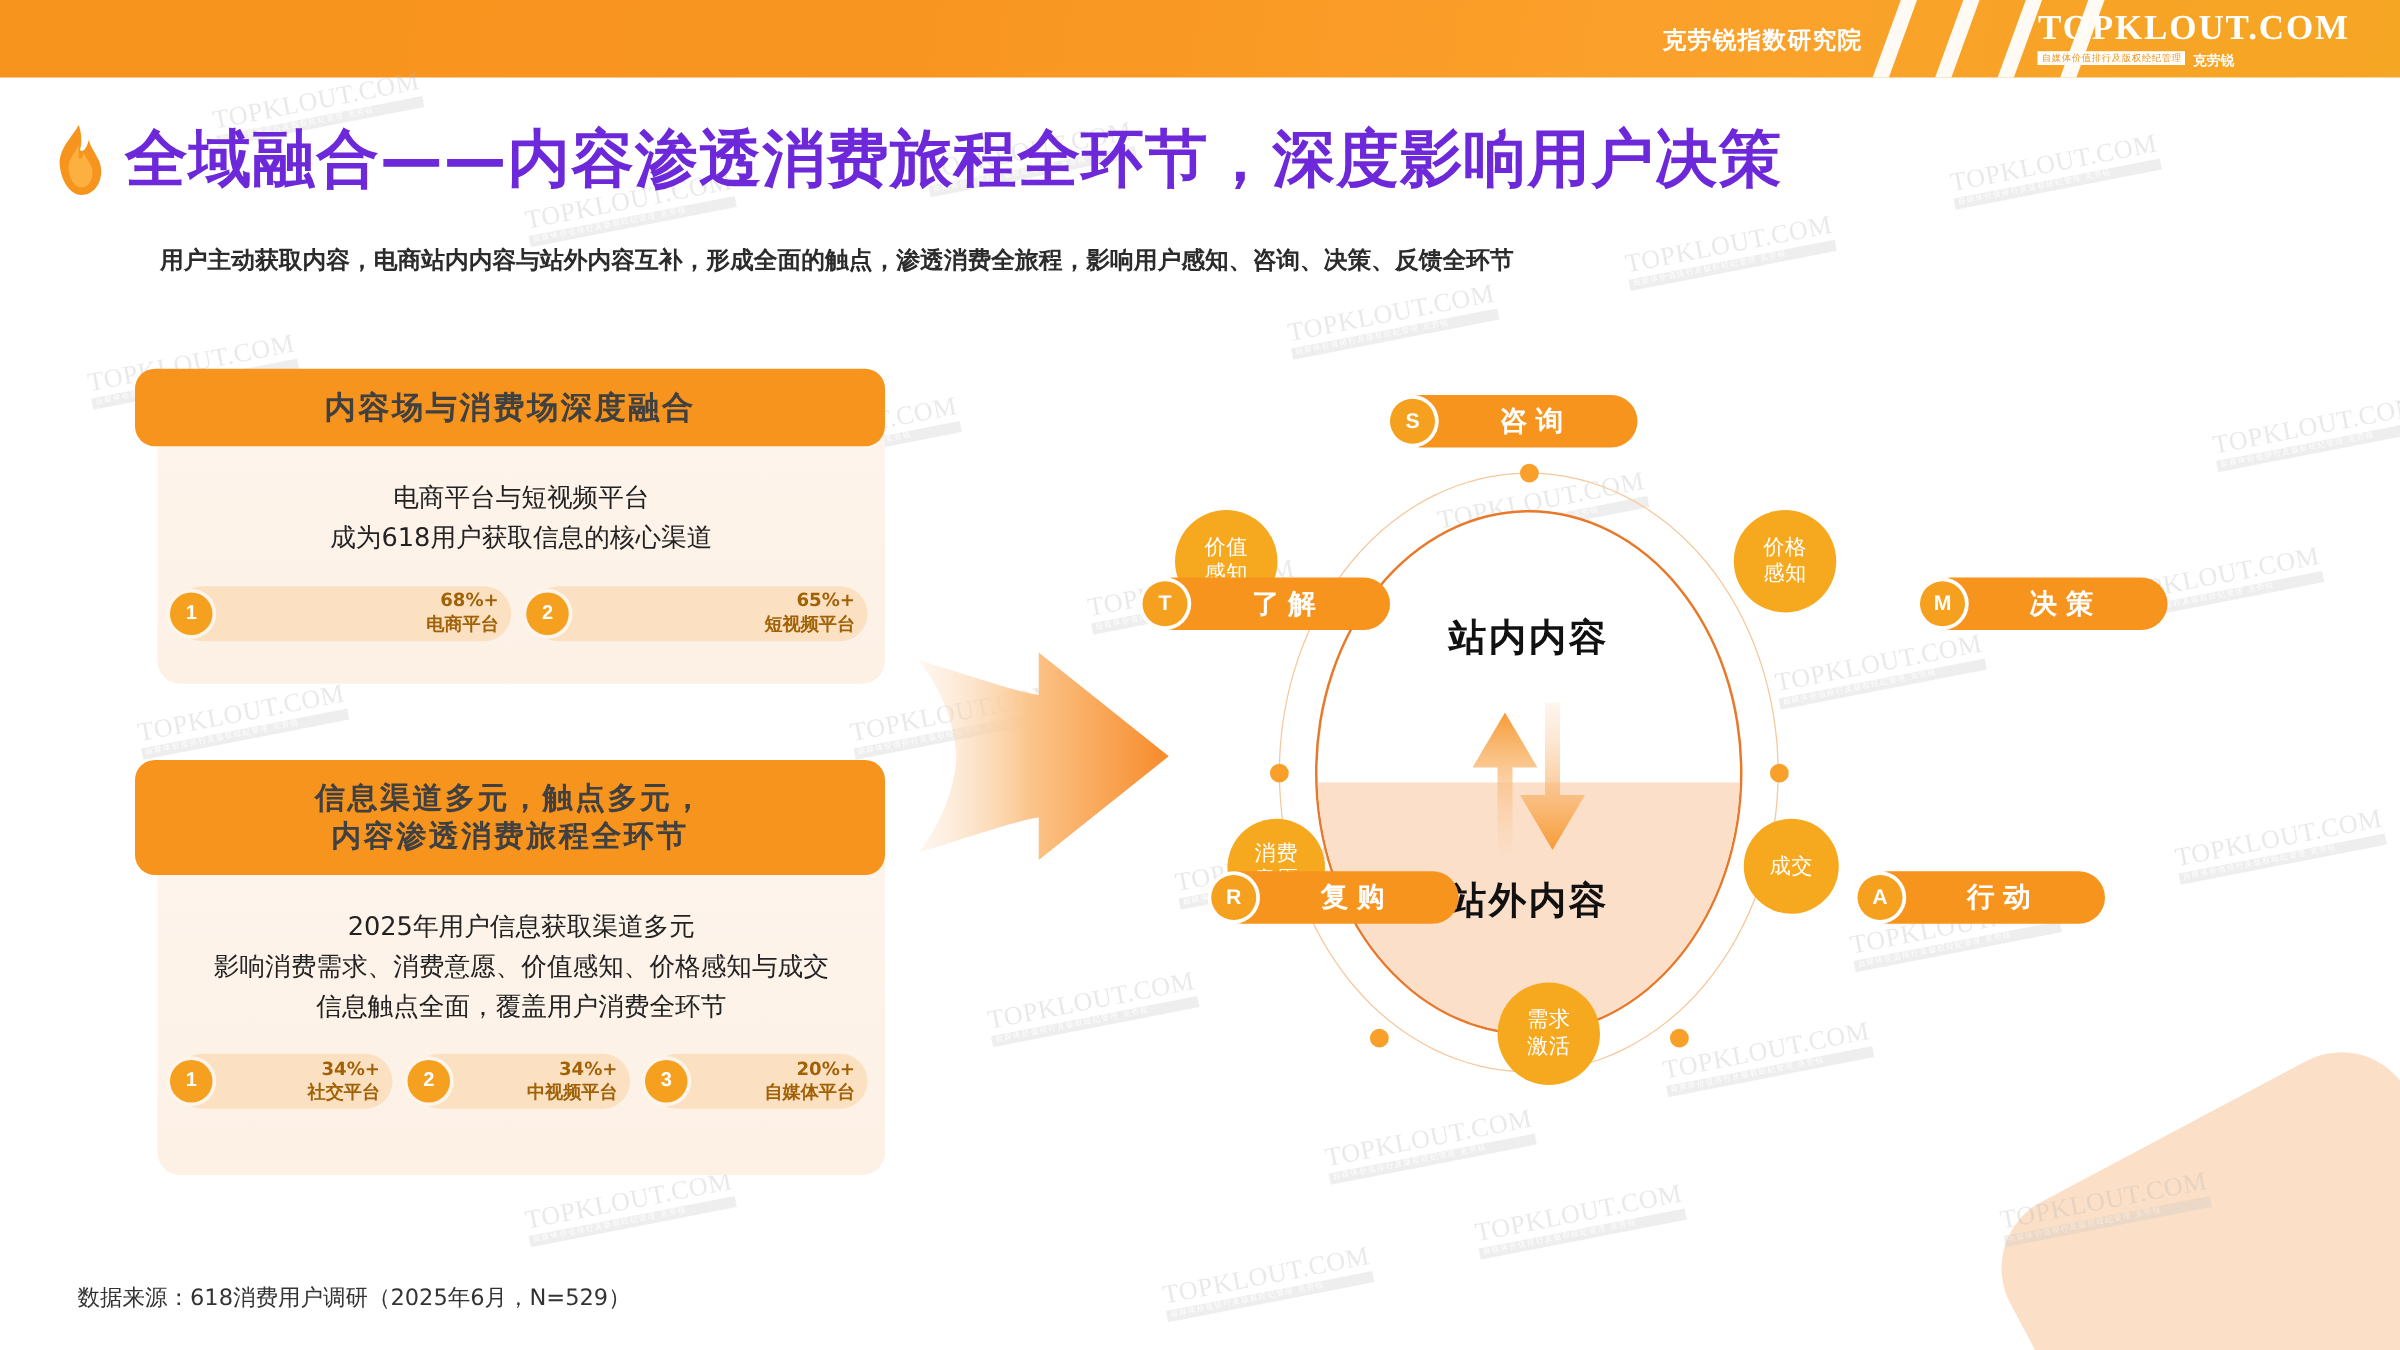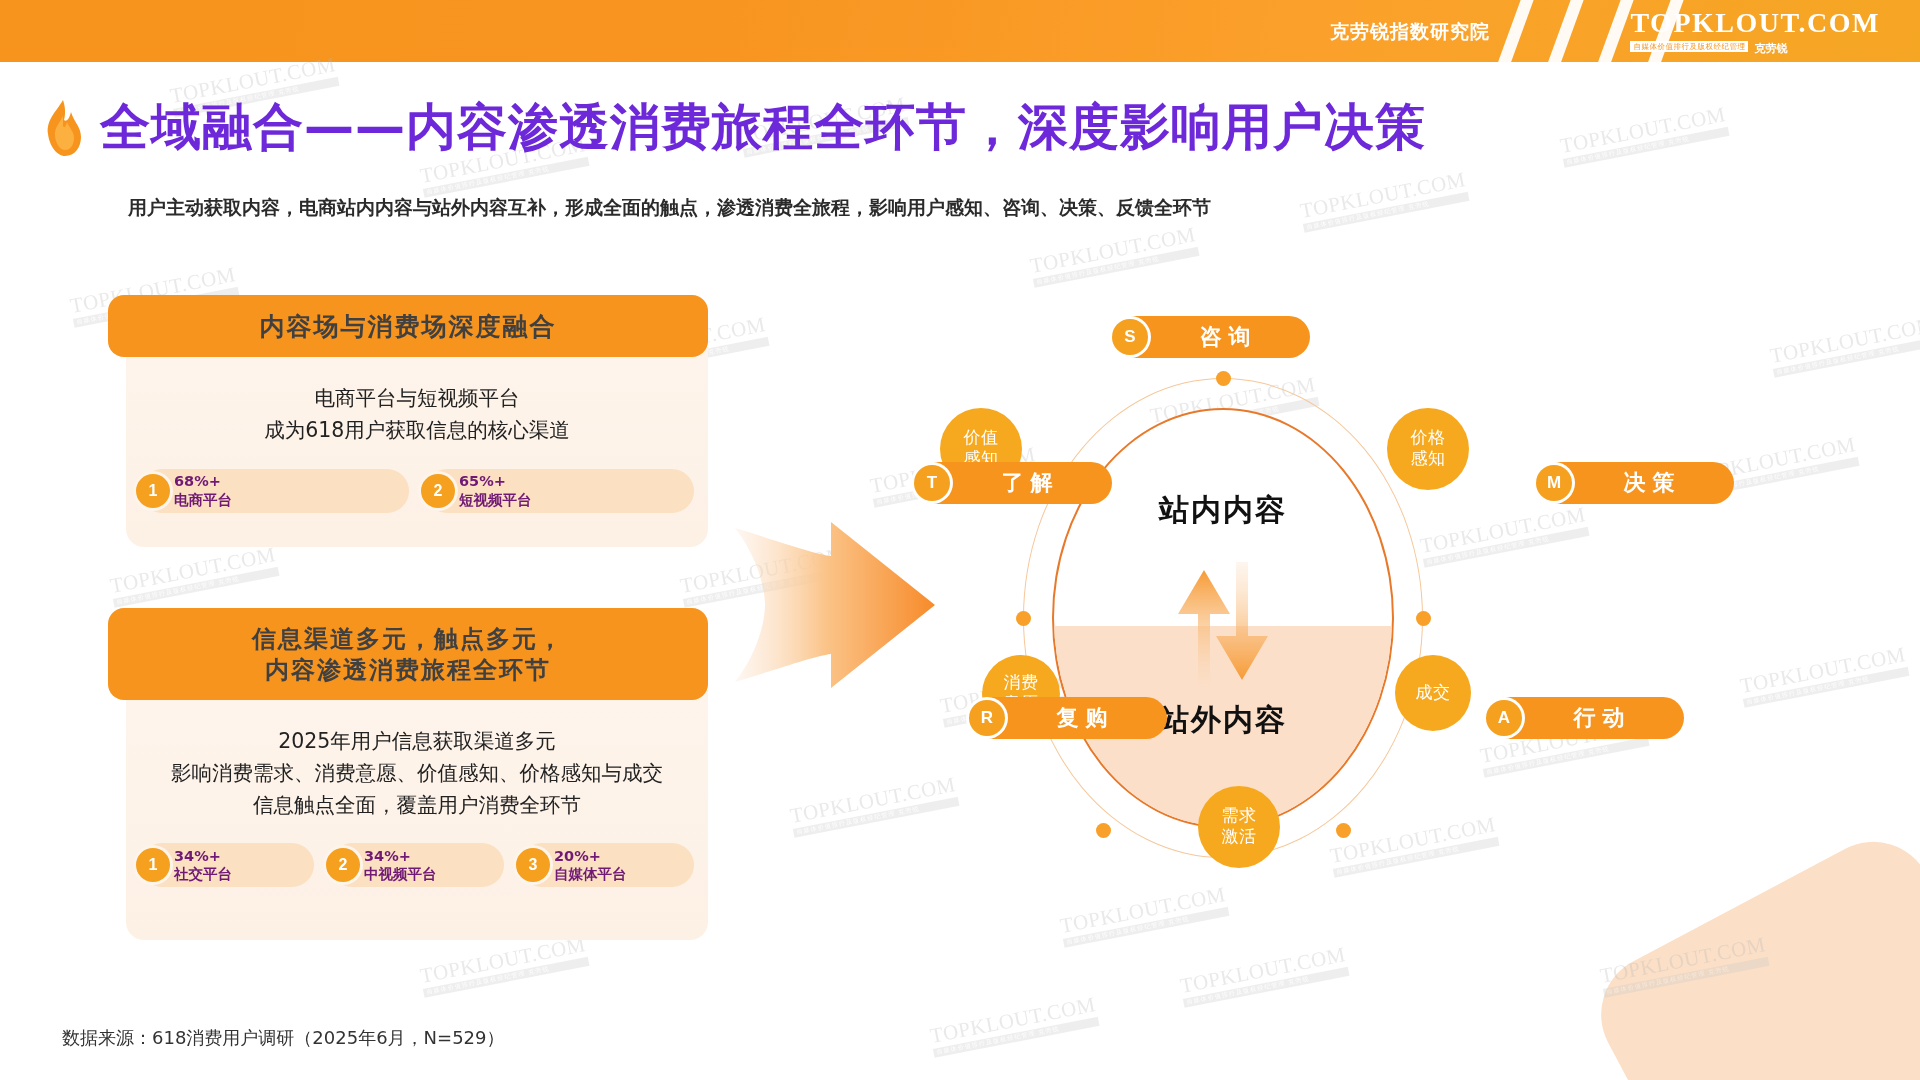--- a/index.html
+++ b/index.html
@@ -135,22 +135,22 @@
   .stat-num {
     position: absolute; left: -4px; top: 50%;
     transform: translateY(-50%);
     width: 34px; height: 34px; border-radius: 50%;
     background: #F5A01E;
     color: #ffffff; font-size: 16px; font-weight: bold;
     display: flex; align-items: center; justify-content: center;
     box-shadow: 0 0 0 3px #FDF4EB;
   }
   .stat-txt {
-    flex: 1; text-align: left;
-    font-size: 14.5px; font-weight: bold; color: #701a75;
+    flex: 1; text-align: right;
+    font-size: 14.5px; font-weight: bold; color: #a16207;
     line-height: 1.25;
     font-family: "DejaVu Sans", "Liberation Sans", sans-serif;
   }
 
   
   #big-arrow { position: absolute; left: 735px; top: 520px; width: 210px; height: 170px; }
 
   
   #diagram { position: absolute; left: 880px; top: 330px; width: 760px; height: 600px; }
   #outer-ring {

